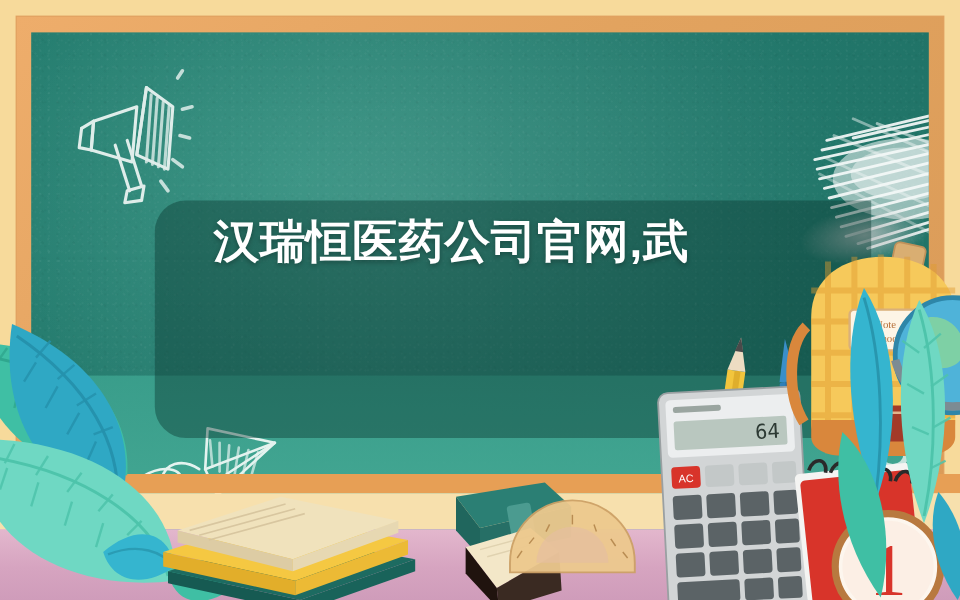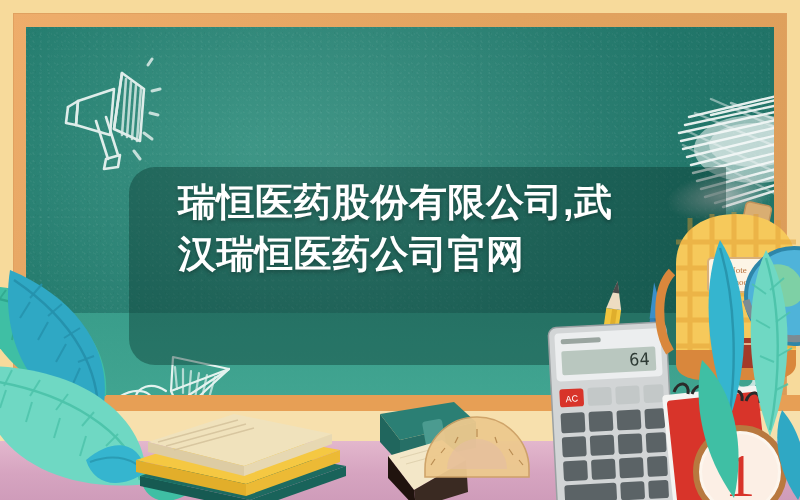--- a/index.html
+++ b/index.html
@@ -196,22 +196,21 @@
           <ellipse cx="13" cy="28" rx="11" ry="10"></ellipse>
           <circle cx="34" cy="33" r="7"></circle>
         </g>
       </svg>
     </div>
 
     <div class="panel"></div>
   </div>
 
   <div class="panel-title">
-    <div>瑞恒医药股份有限公司,武</div>
-    <div>汉瑞恒医药公司官网</div>
+    <div>汉瑞恒医药公司官网,武</div>
   </div>
 
   <div class="desk">
     <div class="desk-ledge"></div>
     <div class="desk-top"></div>
     <div class="desk-face2"></div>
   </div>
 
   <div class="art leaf-left">
     <svg viewBox="0 0 330 260" width="330" height="260">

